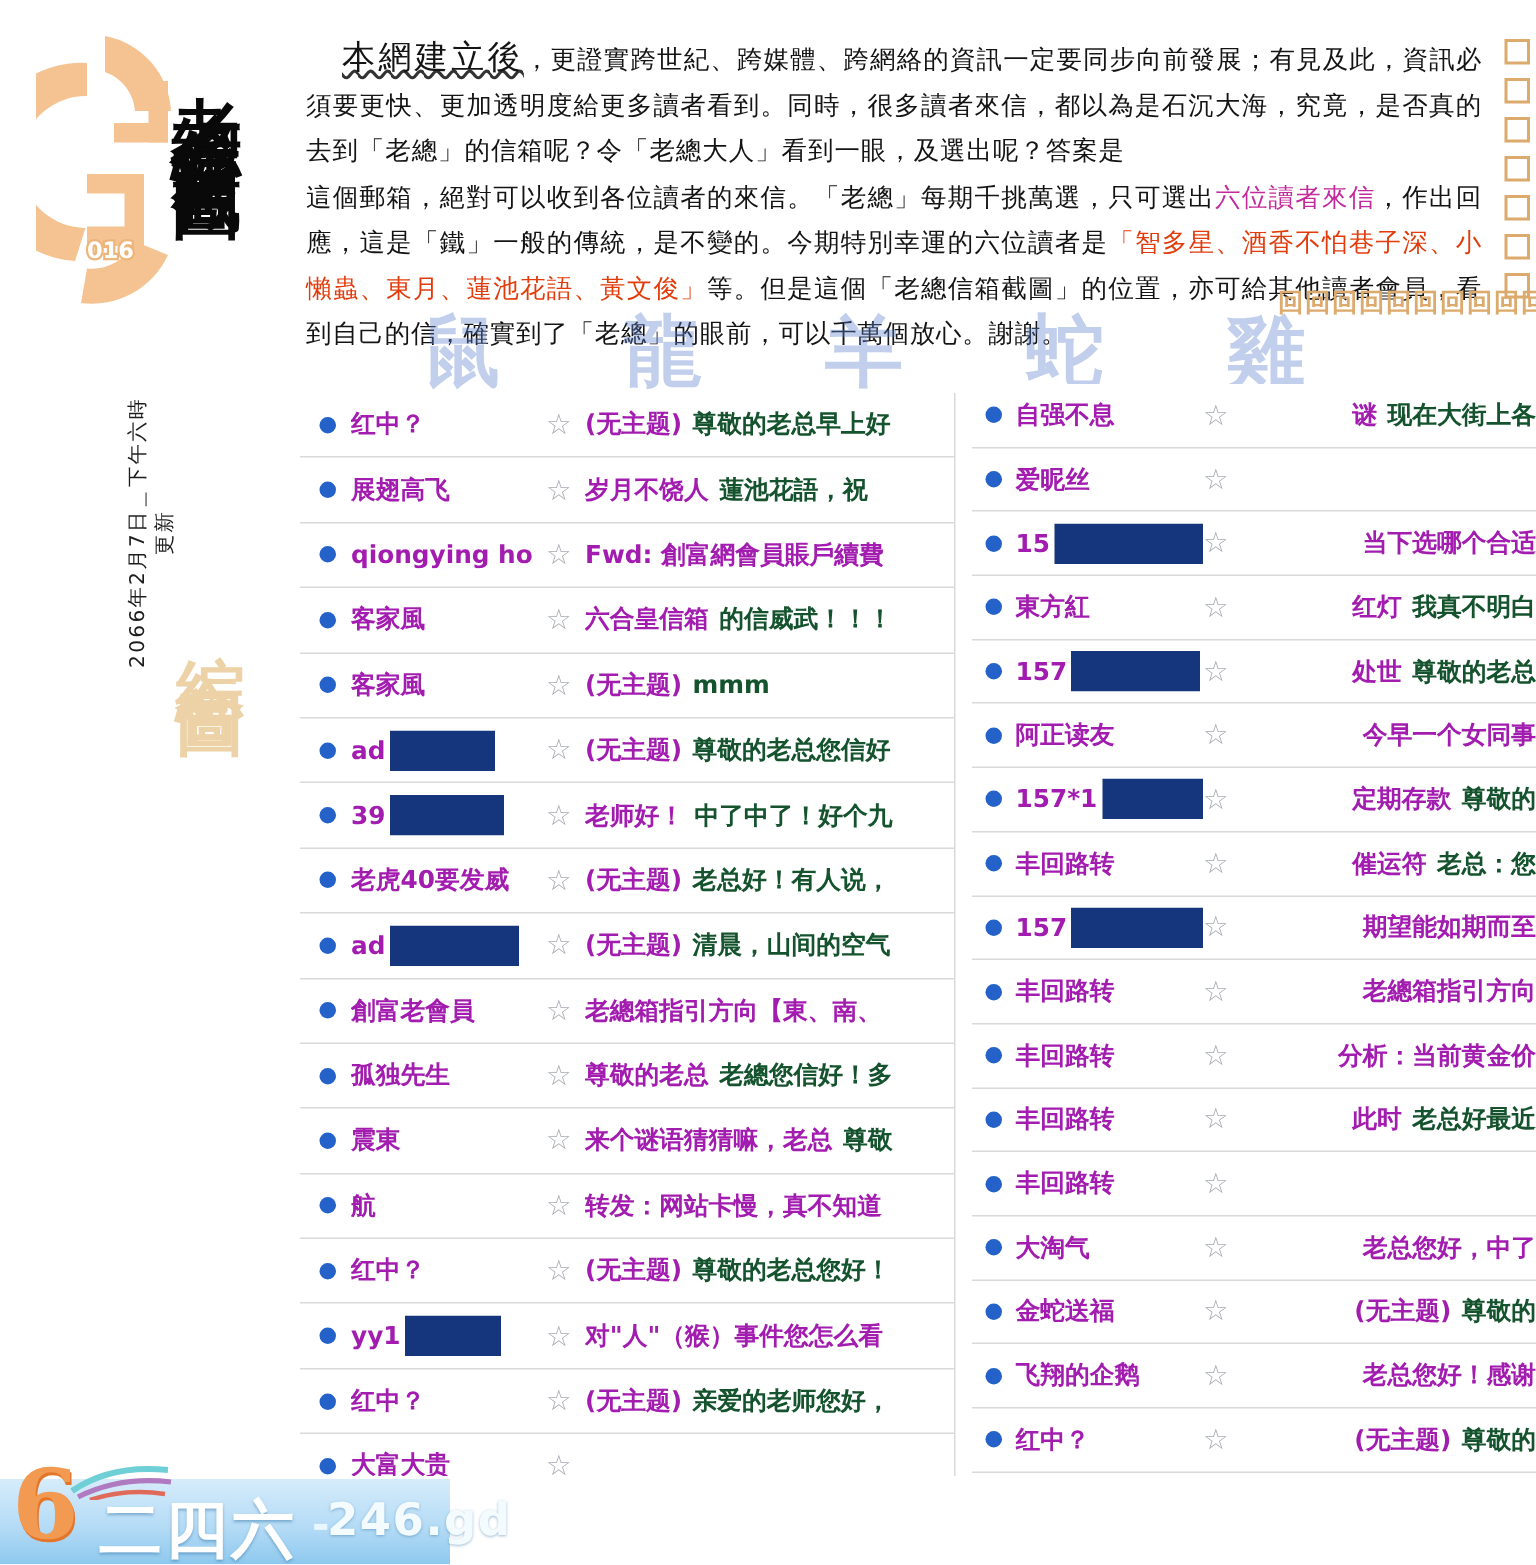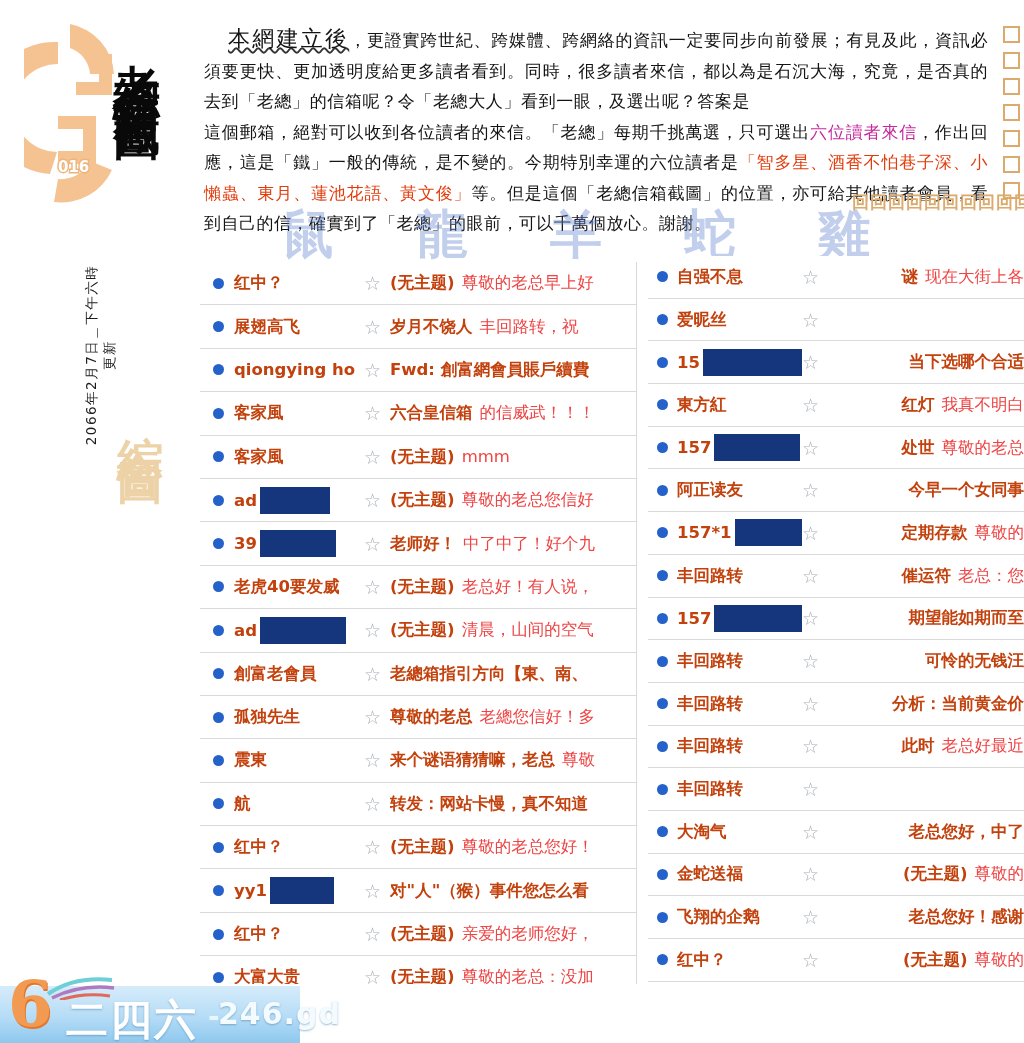--- a/index.html
+++ b/index.html
@@ -51,29 +51,29 @@
   
   .mail-col{position:absolute;background:#fff;}
   #mail-col-left{left:200px;top:262px;width:436px;height:722px;border-right:1px solid #d9d9d9;overflow:hidden;}
   #mail-col-right{left:648px;top:256px;width:376px;height:731px;overflow:hidden;text-align:right;}
   .mail-row{display:flex;align-items:center;border-bottom:1px solid #d9d9d9;
             white-space:nowrap;overflow:hidden;}
   #mail-col-left .mail-row{height:42.4px;}
   #mail-col-right .mail-row{height:41.7px;}
   .dot{width:11px;height:11px;border-radius:50%;background:#2461c9;flex:none;margin:0 10px 0 13px;}
   #mail-col-right .dot{margin:0 9px 0 9px;}
-  .sender{flex:none;display:flex;align-items:center;font-weight:bold;color:#c2410c;
+  .sender{flex:none;display:flex;align-items:center;font-weight:bold;color:#a21caf;
           font-size:16.5px;overflow:hidden;}
   #mail-col-left .sender{width:130px;}
   #mail-col-right .sender{width:125px;}
   .redact{display:inline-block;height:27px;background:#15357d;margin-left:3px;flex:none;}
   .star{flex:none;color:#a8adb5;font-size:19px;margin-right:9px;cursor:pointer;}
   .subject{flex:1;overflow:hidden;font-size:16.5px;color:#141414;}
-  .subject .sbold{font-weight:bold;color:#c2410c;}
-  .subject .prev{color:#ef4444;margin-left:7px;}
+  .subject .sbold{font-weight:bold;color:#a21caf;}
+  .subject .prev{color:#14532d;margin-left:7px;font-weight:bold;}
 
   
   .banner{position:absolute;left:0;top:986px;width:300px;height:57px;
           background:linear-gradient(180deg,#d6ecfb 0%,#b5dcf6 55%,#8ec8ee 100%);}
   .banner-6{position:absolute;left:8px;top:-14px;font-size:64px;font-weight:bold;
             font-family:"DejaVu Serif",serif;color:#f29a52;
             text-shadow:1px 2px 0 #e4762c;line-height:1;}
   .banner-cn{position:absolute;left:66px;top:6px;color:#ffffff;font-size:42px;
              font-weight:bold;font-family:"DejaVu Serif","Liberation Serif",serif;
              letter-spacing:2px;text-shadow:0 1px 2px rgba(60,120,170,.5);}
@@ -154,21 +154,21 @@
         </span>
     <span class="star">☆</span>
     <span class="subject"><span class="sbold">(无主题)</span><span class="prev">尊敬的老总早上好</span></span>
   </div>
       <div class="mail-row">
     <span class="dot"></span>
     <span class="sender">
           <span>展翅高飞</span>
         </span>
     <span class="star">☆</span>
-    <span class="subject"><span class="sbold">岁月不饶人</span><span class="prev">丰回路转，祝</span></span>
+    <span class="subject"><span class="sbold">岁月不饶人</span><span class="prev">蓮池花語，祝</span></span>
   </div>
       <div class="mail-row">
     <span class="dot"></span>
     <span class="sender">
           <span>qiongying ho</span>
         </span>
     <span class="star">☆</span>
     <span class="subject"><span class="sbold">Fwd: 創富網會員賬戶續費</span></span>
   </div>
       <div class="mail-row">
@@ -278,21 +278,20 @@
         </span>
     <span class="star">☆</span>
     <span class="subject"><span class="sbold">(无主题)</span><span class="prev">亲爱的老师您好，</span></span>
   </div>
       <div class="mail-row">
     <span class="dot"></span>
     <span class="sender">
           <span>大富大贵</span>
         </span>
     <span class="star">☆</span>
-    <span class="subject"><span class="sbold">(无主题)</span><span class="prev">尊敬的老总：没加</span></span>
   </div>
     </div>
   <div class="mail-col" id="mail-col-right">
       <div class="mail-row">
     <span class="dot"></span>
     <span class="sender">
           <span>自强不息</span>
         </span>
     <span class="star">☆</span>
     <span class="subject"><span class="sbold">谜</span><span class="prev">现在大街上各</span></span>
@@ -363,21 +362,21 @@
         </span>
     <span class="star">☆</span>
     <span class="subject"><span class="sbold">期望能如期而至</span></span>
   </div>
       <div class="mail-row">
     <span class="dot"></span>
     <span class="sender">
           <span>丰回路转</span>
         </span>
     <span class="star">☆</span>
-    <span class="subject"><span class="sbold">可怜的无钱汪</span></span>
+    <span class="subject"><span class="sbold">老總箱指引方向</span></span>
   </div>
       <div class="mail-row">
     <span class="dot"></span>
     <span class="sender">
           <span>丰回路转</span>
         </span>
     <span class="star">☆</span>
     <span class="subject"><span class="sbold">分析：当前黄金价</span></span>
   </div>
       <div class="mail-row">

